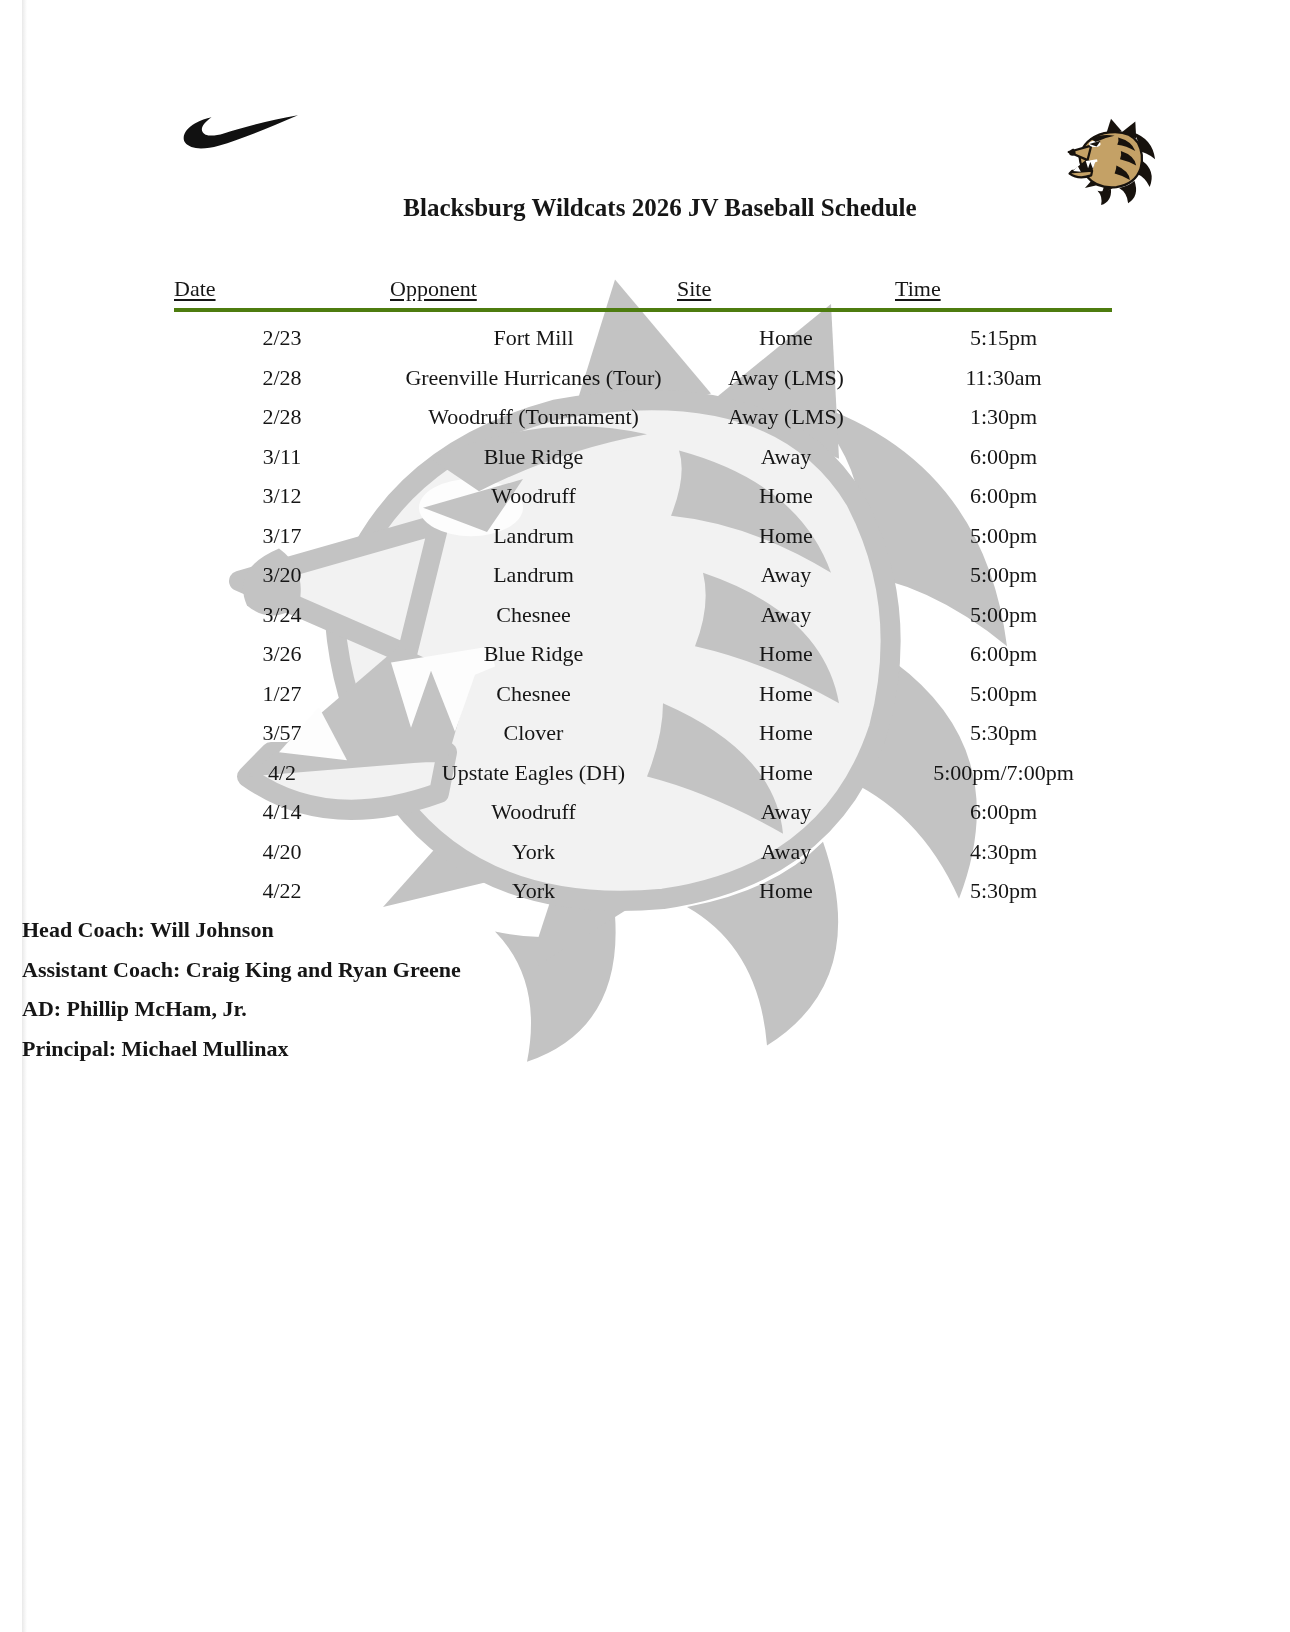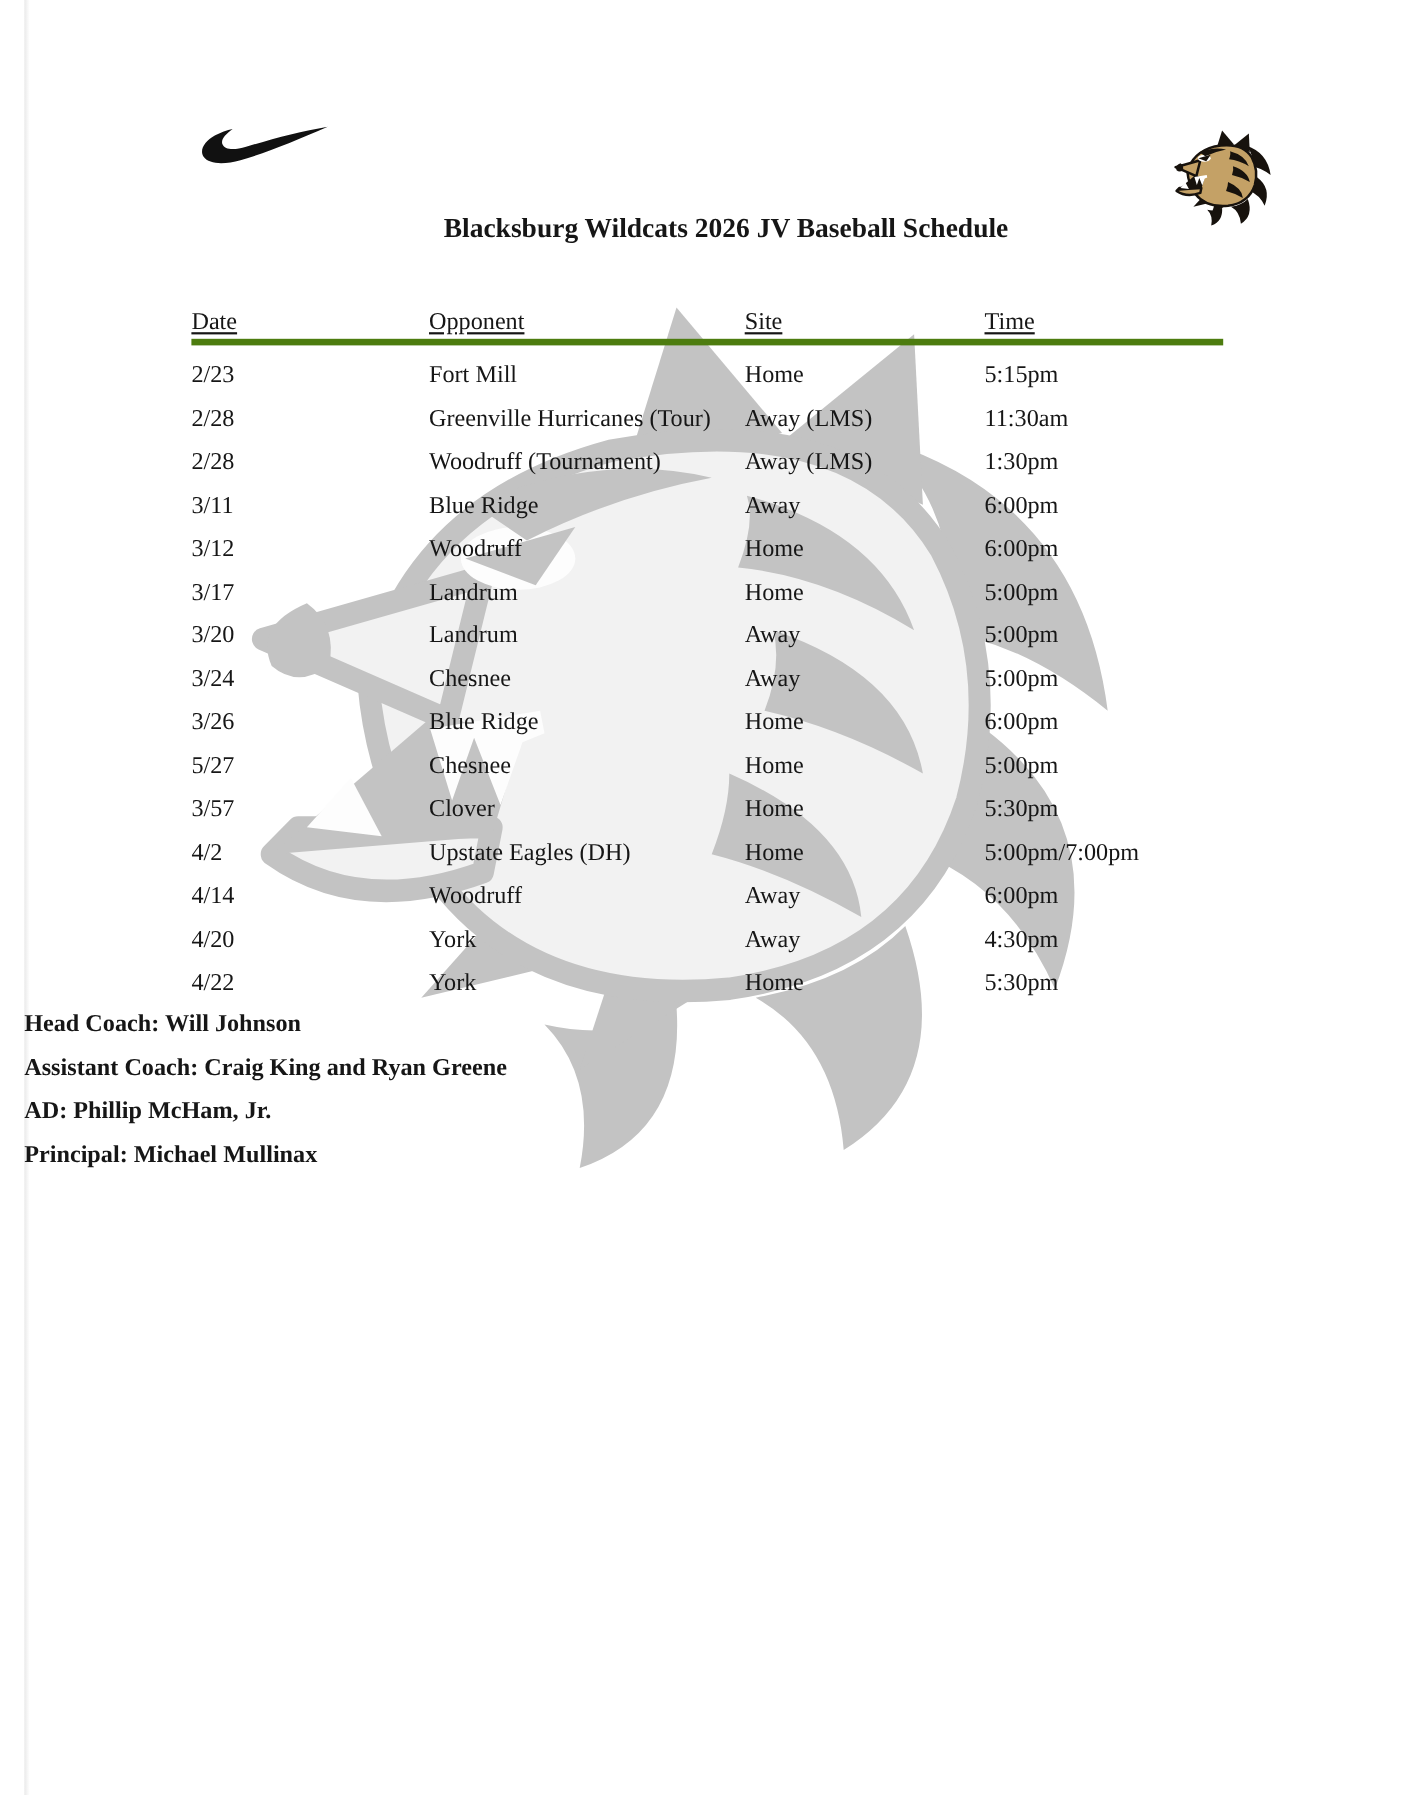--- a/index.html
+++ b/index.html
@@ -25,26 +25,26 @@
   .title{
     position:absolute;left:0;top:194px;width:1276px;
     text-align:center;font-size:25px;font-weight:bold;z-index:2;
   }
 
   .schedule{
     position:absolute;left:152px;top:276px;width:938px;z-index:2;
     font-size:22px;
   }
   .thead{
-    display:flex;align-items:center;
+    display:flex;align-items:flex-start;
     height:32px;
-    border-bottom:6px solid #4d7c0f;
+    border-bottom:4px solid #4d7c0f;
   }
   .hcell{text-decoration:underline;text-underline-offset:3px;white-space:nowrap;}
-  .tbody{margin-top:6px;}
+  .tbody{margin-top:6px;text-align:center;}
   .trow{display:flex;line-height:39.5px;height:39.5px;}
   .cell{white-space:nowrap;overflow:visible;}
   .c0{width:216px;flex:0 0 216px;}
   .c1{width:287px;flex:0 0 287px;}
   .c2{width:218px;flex:0 0 218px;}
   .c3{flex:1 1 auto;}
 
   .footer{
     position:absolute;left:0;top:910px;width:1276px;z-index:2;
     font-weight:bold;font-size:22px;line-height:39.7px;
@@ -174,21 +174,21 @@
           <div class="cell c2">Away</div>
           <div class="cell c3">5:00pm</div>
         </div>
         <div class="trow">
           <div class="cell c0">3/26</div>
           <div class="cell c1">Blue Ridge</div>
           <div class="cell c2">Home</div>
           <div class="cell c3">6:00pm</div>
         </div>
         <div class="trow">
-          <div class="cell c0">5/27</div>
+          <div class="cell c0">1/27</div>
           <div class="cell c1">Chesnee</div>
           <div class="cell c2">Home</div>
           <div class="cell c3">5:00pm</div>
         </div>
         <div class="trow">
           <div class="cell c0">3/57</div>
           <div class="cell c1">Clover</div>
           <div class="cell c2">Home</div>
           <div class="cell c3">5:30pm</div>
         </div>

